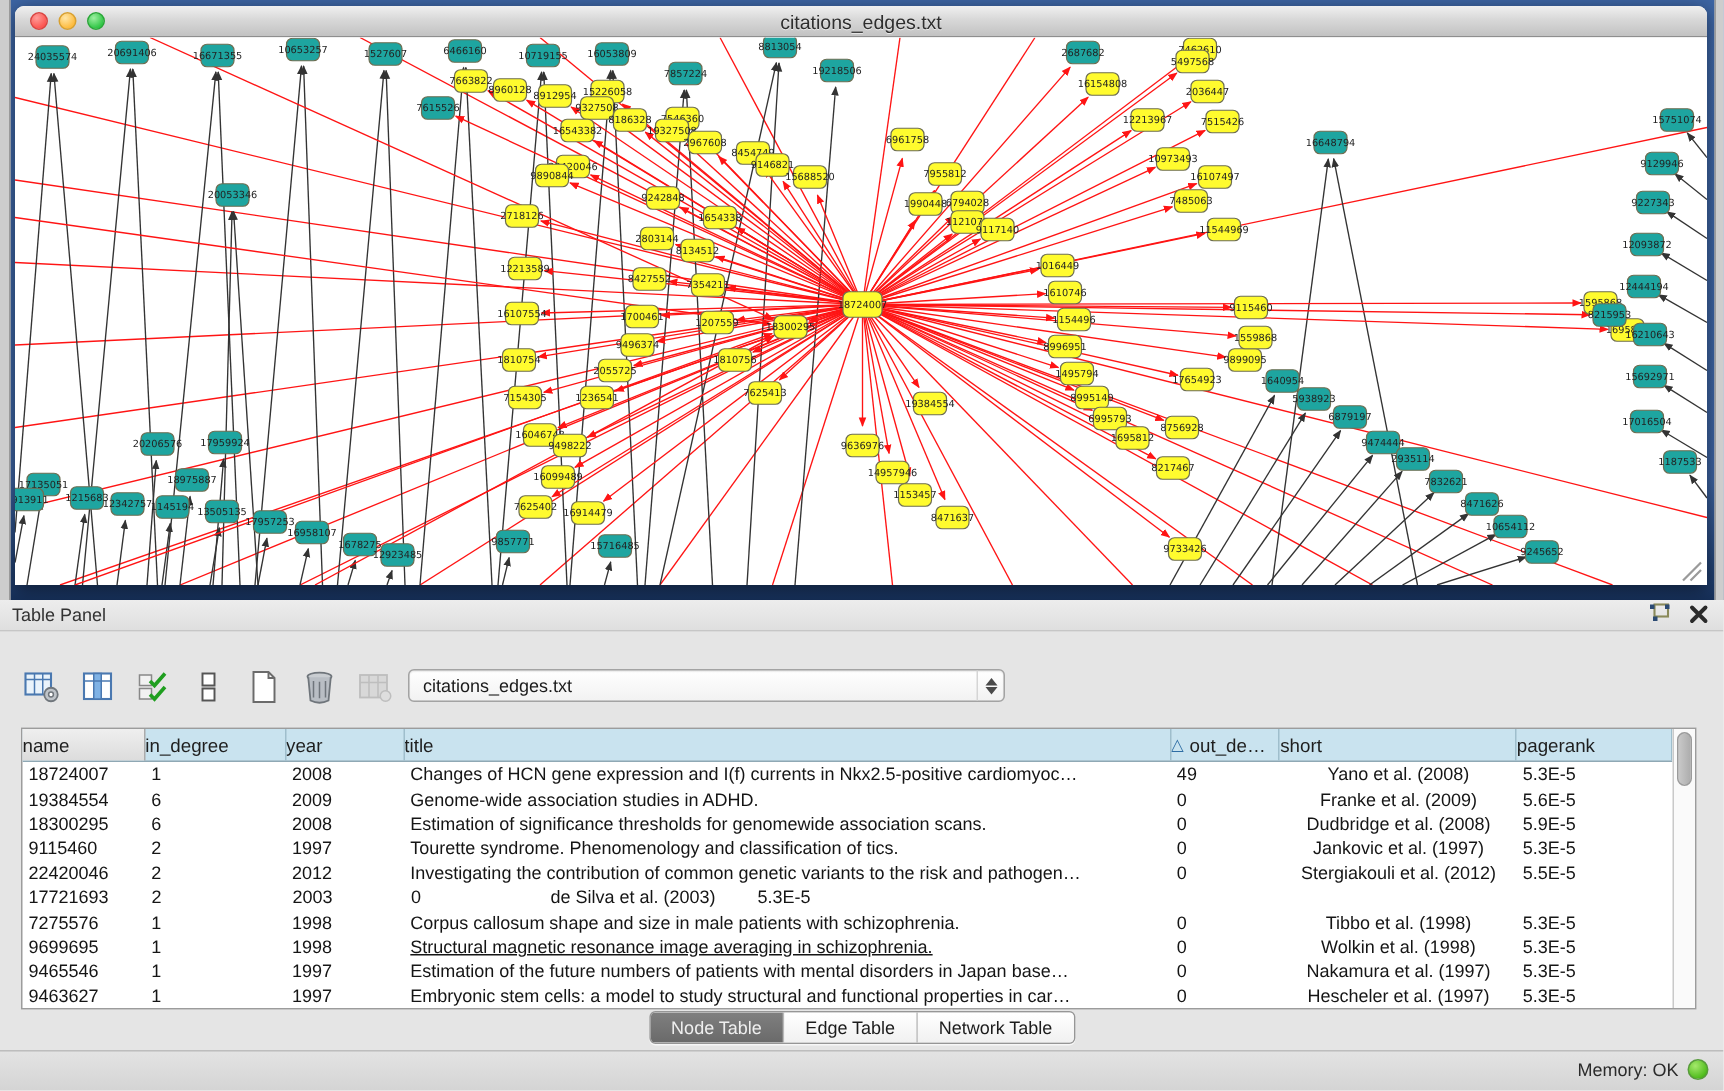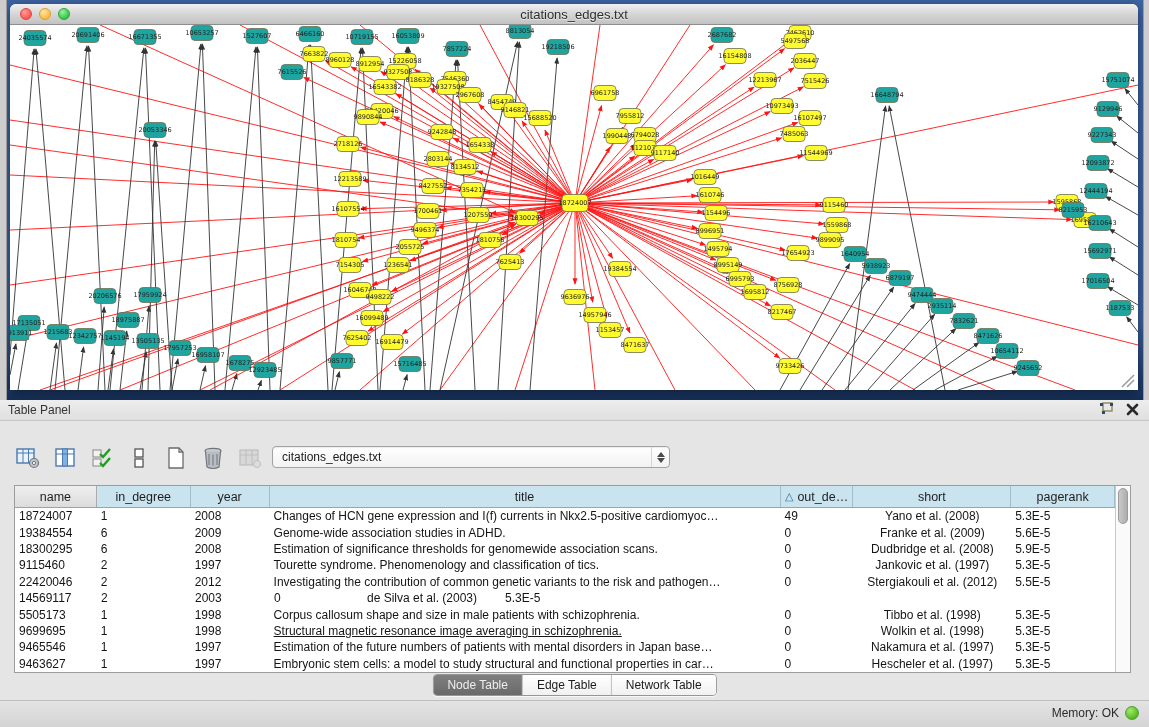--- a/index.html
+++ b/index.html
@@ -50,21 +50,21 @@
                   justify-content:center; gap:1px; border-left:1px solid #D5D5D5; }
   .combo-arrows i { width:0; height:0; border-left:4px solid transparent; border-right:4px solid transparent; }
   .combo-arrows i.up { border-bottom:5px solid #4A4A4A; }
   .combo-arrows i.dn { border-top:5px solid #4A4A4A; }
 
   .table-wrap { position:absolute; left:14px; top:64px; width:1117px; height:188px;
                 background:#FFFFFF; border:1px solid #9C9C9C; display:flex; }
   .table-main { flex:1; overflow:hidden; }
   .hdr-row { display:flex; height:22px; background:#C9E3EF; border-bottom:1px solid #8FA8B4; }
   .hdr-cell { height:100%; border-right:1px solid #9FBECC; font-size:12.5px; color:#1E1E1E;
-              display:flex; align-items:center; justify-content:center; overflow:hidden; white-space:nowrap; }
+              display:flex; align-items:center; overflow:hidden; white-space:nowrap; }
   .hdr-cell.first { background:linear-gradient(180deg,#EFEFEF,#DCDCDC); border-right:1px solid #ABABAB; }
   .sort-tri { color:#2E6DA4; margin-right:4px; font-size:11px; }
   .t-row { display:flex; height:16.4px; }
   .t-cell { font-size:12px; color:#151515; white-space:nowrap; overflow:hidden; padding:0 4px;
             display:flex; align-items:center; }
   .t-cell.c-short { justify-content:center; }
   .vscroll { width:15px; background:#FAFAFA; border-left:1px solid #C9C9C9; position:relative; }
   .vscroll-thumb { position:absolute; left:2px; top:2px; width:10px; height:36px; border-radius:6px;
                    background:linear-gradient(90deg,#C9C9C9,#ADADAD); border:1px solid #9B9B9B; }
 
@@ -945,29 +945,29 @@
           <div class="t-row">
             <div class="t-cell c-name" style="width: 82px;">22420046</div>
             <div class="t-cell c-in_degree" style="width: 94px;">2</div>
             <div class="t-cell c-year" style="width: 79px;">2012</div>
             <div class="t-cell c-title" style="width: 512px;">Investigating the contribution of common genetic variants to the risk and pathogen…</div>
             <div class="t-cell c-out_degree" style="width: 73px;">0</div>
             <div class="t-cell c-short" style="width: 158px;">Stergiakouli et al. (2012)</div>
             <div class="t-cell c-pagerank" style="width: 104px;">5.5E-5</div>
           </div>
           <div class="t-row">
-            <div class="t-cell c-name" style="width: 82px;">14569117</div>
+            <div class="t-cell c-name" style="width: 82px;">17721693</div>
             <div class="t-cell c-in_degree" style="width: 94px;">2</div>
             <div class="t-cell c-year" style="width: 79px;">2003</div>
             <div class="t-cell c-out_degree" style="width: 73px;">0</div>
             <div class="t-cell c-short" style="width: 158px;">de Silva et al. (2003)</div>
             <div class="t-cell c-pagerank" style="width: 104px;">5.3E-5</div>
           </div>
           <div class="t-row">
-            <div class="t-cell c-name" style="width: 82px;">5505173</div>
+            <div class="t-cell c-name" style="width: 82px;">7275576</div>
             <div class="t-cell c-in_degree" style="width: 94px;">1</div>
             <div class="t-cell c-year" style="width: 79px;">1998</div>
             <div class="t-cell c-title" style="width: 512px;">Corpus callosum shape and size in male patients with schizophrenia.</div>
             <div class="t-cell c-out_degree" style="width: 73px;">0</div>
             <div class="t-cell c-short" style="width: 158px;">Tibbo et al. (1998)</div>
             <div class="t-cell c-pagerank" style="width: 104px;">5.3E-5</div>
           </div>
           <div class="t-row">
             <div class="t-cell c-name" style="width: 82px;">9699695</div>
             <div class="t-cell c-in_degree" style="width: 94px;">1</div>

